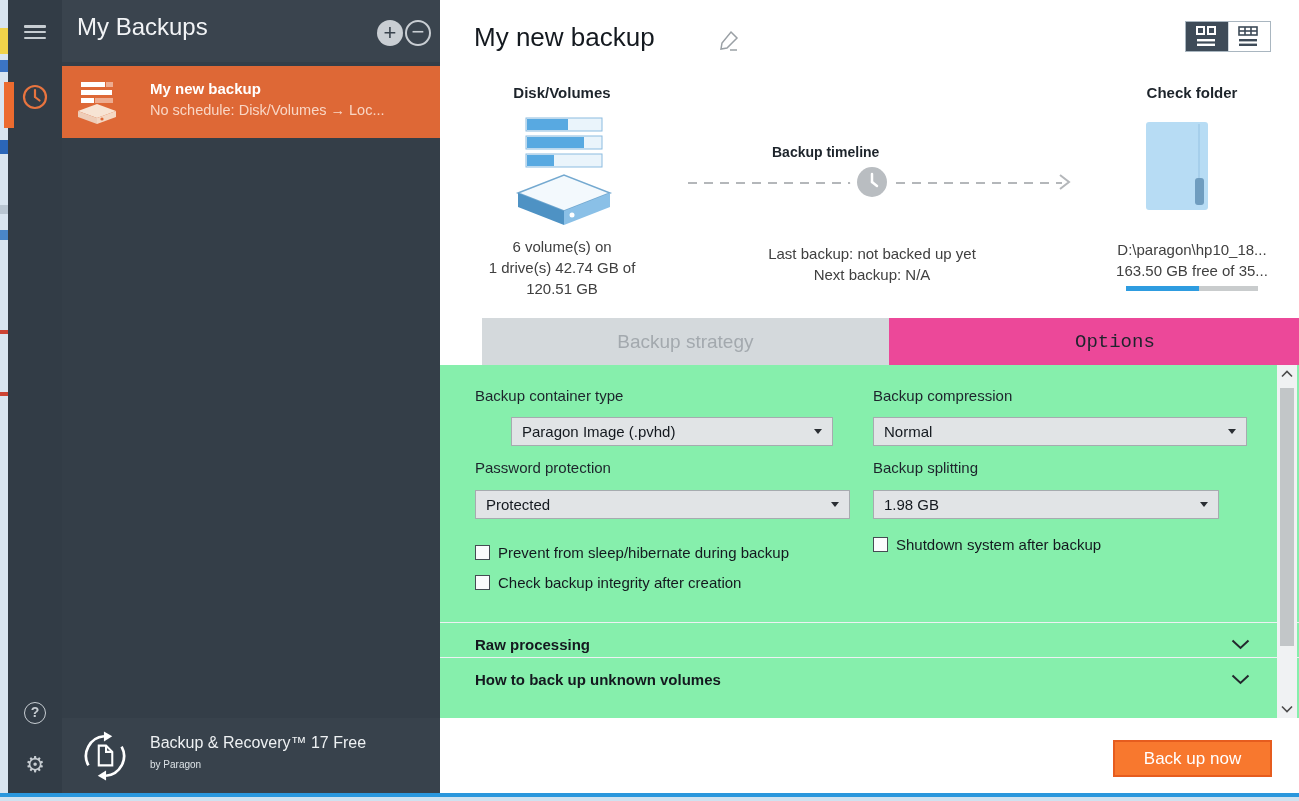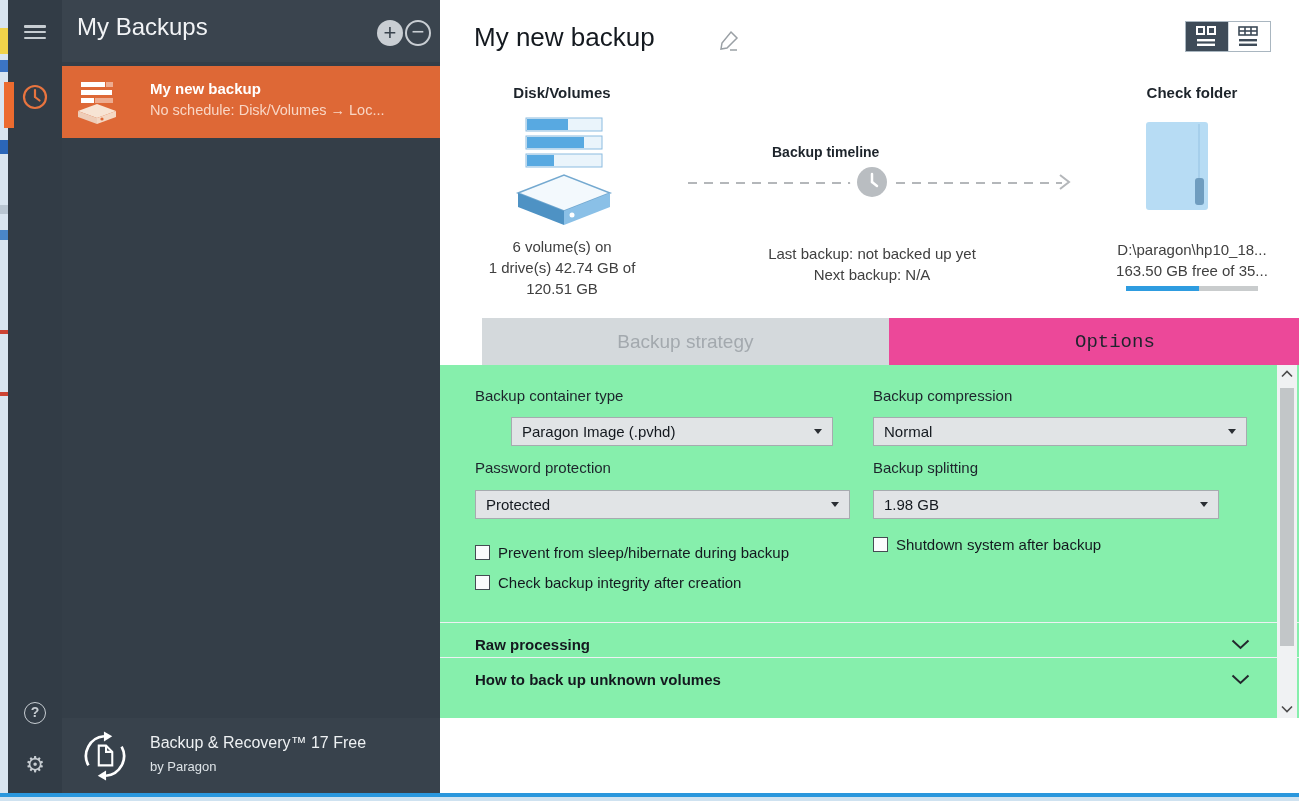--- a/index.html
+++ b/index.html
@@ -28,21 +28,21 @@
            color:#39434d;font-size:22px;line-height:25px;text-align:center;}
   .btn-remove{position:absolute;top:20px;right:9px;width:26px;height:26px;border-radius:50%;
            border:2px solid #c9ced3;box-sizing:border-box;color:#c9ced3;font-size:22px;line-height:20px;text-align:center;}
   .sb-item{position:absolute;left:0;top:66px;width:100%;height:72px;background:#de6836;}
   .sb-item-icon{position:absolute;left:13px;top:12px;}
   .sb-item-title{position:absolute;left:88px;top:14px;font-size:15px;font-weight:bold;color:#ffffff;}
   .sb-item-sub{position:absolute;left:88px;top:36px;font-size:14.5px;color:rgba(255,241,233,0.8);white-space:nowrap;}
   .sb-footer{position:absolute;left:0;top:718px;width:100%;height:75px;background:#38424c;}
   .sb-logo{position:absolute;left:16px;top:11px;}
   .sb-product{position:absolute;left:88px;top:16px;font-size:16px;color:#eef1f3;}
-  .sb-byline{position:absolute;left:88px;top:41px;font-size:13px;color:#dde3e7;}
+  .sb-byline{position:absolute;left:88px;top:41px;font-size:10px;color:#dde3e7;}
 
   
   .main{position:absolute;left:440px;top:0;width:859px;height:793px;background:#ffffff;}
   .m-title{position:absolute;left:34px;top:22px;font-size:26px;color:#14191f;}
   .pencil{position:absolute;left:278px;top:29px;}
   .view-toggle{position:absolute;left:745px;top:21px;width:86px;height:31px;border:1px solid #a9b6c0;
                box-sizing:border-box;display:flex;}
   .vt-btn{flex:1;display:flex;align-items:center;justify-content:center;}
   .vt-active{background:#3e4b58;}
   .vt-inactive{background:#ffffff;border-left:1px solid #cfd8de;}
@@ -310,17 +310,20 @@
         <svg class="scroll-up" width="12" height="8" viewBox="0 0 12 8">
           <polyline points="1,6.5 6,1.5 11,6.5" fill="none" stroke="#4c4c4c" stroke-width="1.6"></polyline>
         </svg>
         <div class="scroll-thumb"></div>
         <svg class="scroll-down" width="12" height="8" viewBox="0 0 12 8">
           <polyline points="1,1.5 6,6.5 11,1.5" fill="none" stroke="#4c4c4c" stroke-width="1.6"></polyline>
         </svg>
       </div>
     </div>
 
+    <div class="m-footer">
+      <div class="backup-btn">Back up now</div>
+    </div>
   </div>
 
   <div class="border-blue"></div>
   <div class="border-light"></div>
 </div>
 
 </body></html>

